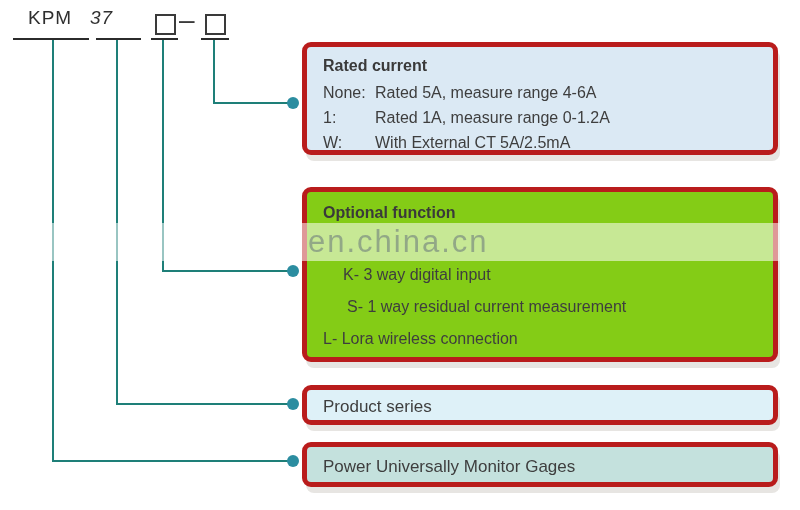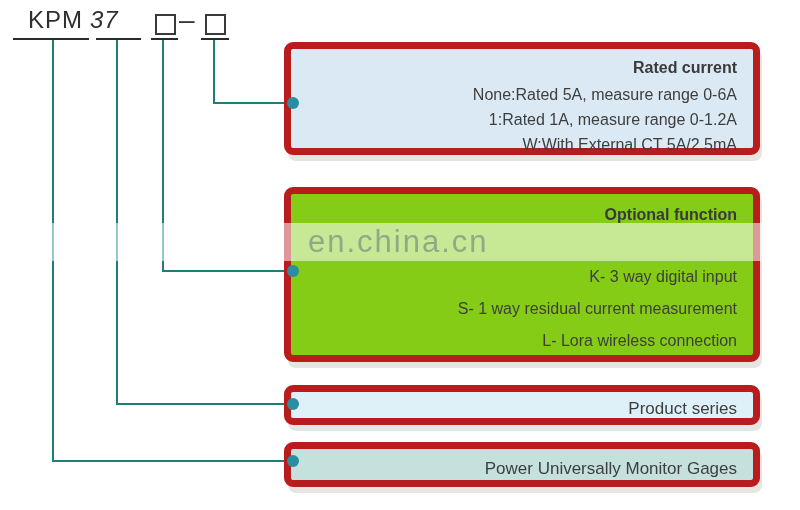--- a/index.html
+++ b/index.html
@@ -6,21 +6,21 @@
   #stage{
     position:relative;
     width:800px;height:510px;
     background:#ffffff;
     font-family:"Liberation Sans", sans-serif;
     overflow:hidden;
   }
   
   .code-part{
     position:absolute;
-    font-size:24px;
+    font-size:19px;
     color:#2f2f2f;
     letter-spacing:1px;
     line-height:1;
   }
   .ph-square{
     position:absolute;
     width:17px;height:17px;
     border:2px solid #3a3a3a;
     background:#ffffff;
   }
@@ -40,29 +40,28 @@
   .conn-h{position:absolute;height:2px;}
   .conn-dot{
     position:absolute;
     width:12px;height:12px;
     border-radius:50%;
     z-index:6;
   }
   
   .info-box{
     position:absolute;
-    left:284px;
+    left:302px;
     width:476px;
     box-sizing:border-box;
-    border:7px solid #b91c1c;
+    border:5px solid #b91c1c;
     border-radius:9px;
     box-shadow:3px 7px 0 -1px #e7e5e2;
     color:#3e3e3e;
     z-index:3;
-    text-align:right;
   }
   .box-title{
     font-size:16px;
     font-weight:bold;
     color:#3a3a3a;
   }
   .box-row{
     font-size:16px;
     line-height:25px;
     white-space:nowrap;
@@ -120,21 +119,21 @@
   <div class="conn-h" style="left: 213px; top: 102px; width: 79px; background-color: rgb(30, 127, 120);"></div>
 
   <div class="conn-dot" style="left: 287px; top: 97px; background-color: rgb(43, 141, 160);"></div>
   <div class="conn-dot" style="left: 287px; top: 265px; background-color: rgb(43, 141, 160);"></div>
   <div class="conn-dot" style="left: 287px; top: 398px; background-color: rgb(43, 141, 160);"></div>
   <div class="conn-dot" style="left: 287px; top: 455px; background-color: rgb(43, 141, 160);"></div>
 
   <div class="info-box" style="top: 42px; height: 113px; padding: 10px 16px; background-color: rgb(219, 233, 244);">
     <div class="box-title" style="margin-bottom:5px;">Rated current</div>
     <div class="box-row">
-      <span class="row-label">None:</span><span>Rated 5A, measure range 0-6A</span>
+      <span class="row-label">None:</span><span>Rated 5A, measure range 4-6A</span>
     </div>
     <div class="box-row">
       <span class="row-label">1:</span><span>Rated 1A, measure range 0-1.2A</span>
     </div>
     <div class="box-row">
       <span class="row-label">W:</span><span>With External CT 5A/2.5mA</span>
     </div>
   </div>
 
   <div class="info-box" style="top: 187px; height: 175px; padding: 12px 16px; background-color: #84cc16;">

